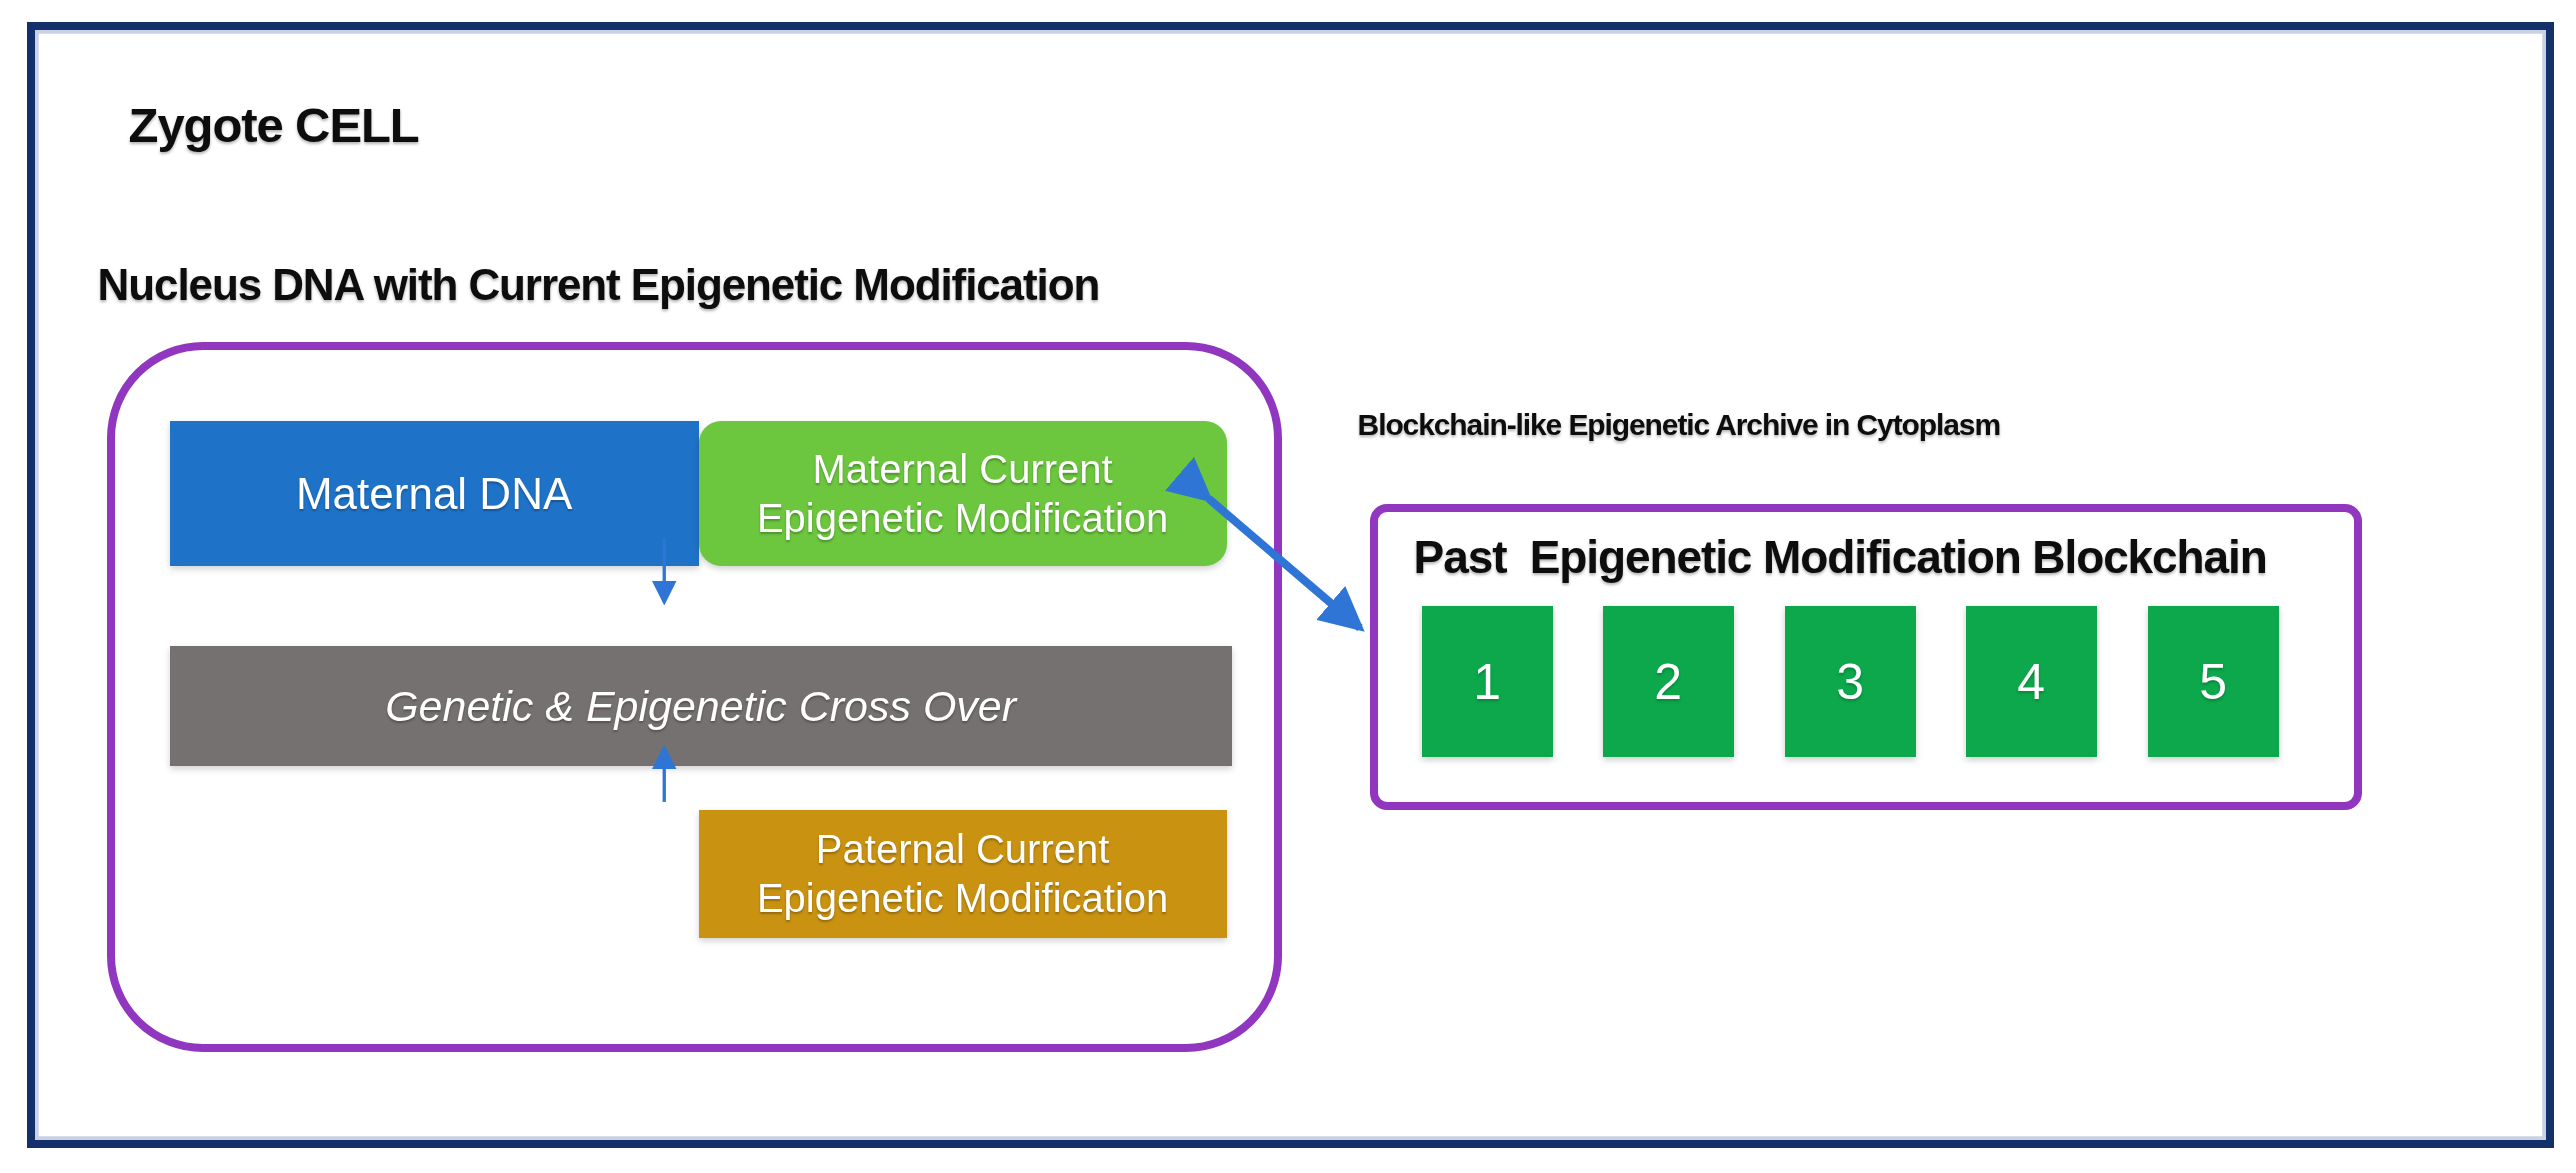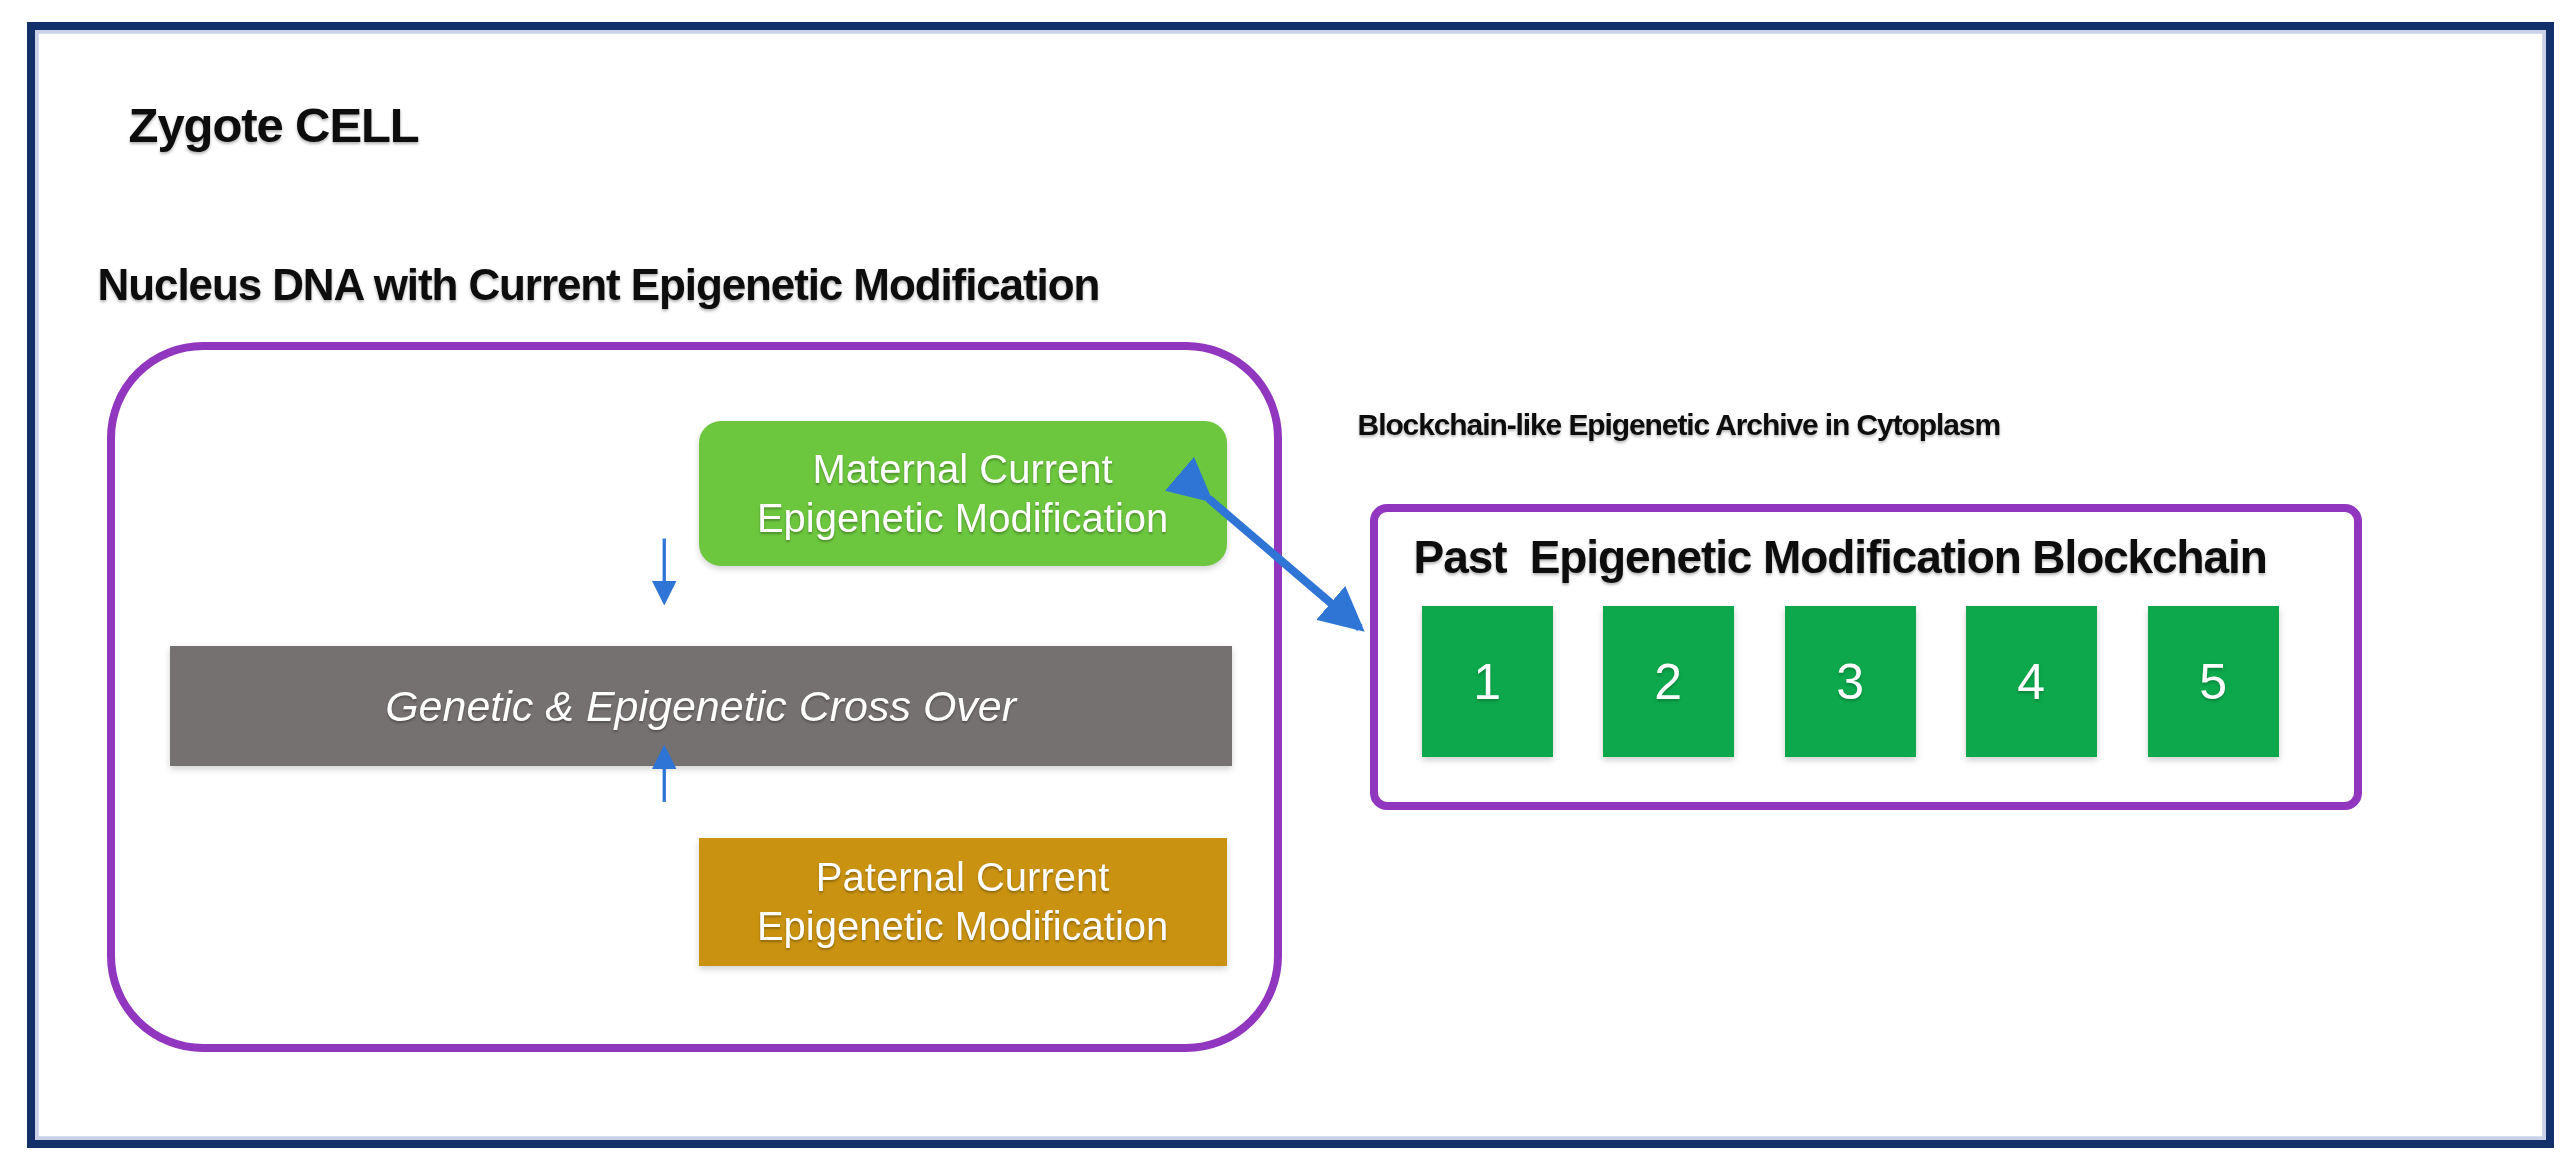--- a/index.html
+++ b/index.html
@@ -31,21 +31,21 @@
   .box{
     position:absolute;display:flex;align-items:center;justify-content:center;
     color:#ffffff;text-align:center;box-sizing:border-box;
     text-shadow:0 1.5px 2.2px rgba(0,0,0,0.28);
     box-shadow:0 3px 6.6px rgba(0,0,0,0.18);
   }
   .maternal-dna {left:135px;top:391px;width:529px;height:145px;background:var(--maternal-dna);font-size:44px;}
   .maternal-epi {left:664px;top:391px;width:528px;height:145px;background:var(--maternal-epi);font-size:40px;line-height:1.22;white-space:pre-line;border-radius:22px;}
   .crossover    {left:135px;top:616px;width:1062px;height:120px;background:var(--crossover);font-size:43px;font-style:italic;}
   .paternal-dna {left:135px;top:804px;width:529px;height:128px;background:var(--paternal-dna);font-size:44px;}
-  .paternal-epi {left:664px;top:808px;width:528px;height:128px;background:var(--paternal-epi);font-size:40px;line-height:1.22;white-space:pre-line;}
+  .paternal-epi {left:664px;top:780px;width:528px;height:128px;background:var(--paternal-epi);font-size:40px;line-height:1.22;white-space:pre-line;}
   
   .archive-subheading{
     position:absolute;left:36px;top:17.7px;font-size:46px;font-weight:700;color:#0d0d0d;
     letter-spacing:-1.1px;white-space:pre;text-shadow:0 2.2px 3px rgba(0,0,0,0.30);
   }
   .block{
     position:absolute;top:94px;width:131px;height:151px;background:var(--block);
     display:flex;align-items:center;justify-content:center;color:#ffffff;font-size:50px;
     text-shadow:0 1.5px 3px rgba(0,0,0,0.22);box-shadow:0 3px 6.6px rgba(0,0,0,0.20);
   }
@@ -59,20 +59,21 @@
 
 <div class="canvas">
   <div class="frame">
 
     <div class="heading title">Zygote CELL</div>
 
     <div class="heading nucleus-heading">Nucleus DNA with Current Epigenetic Modification</div>
 
     <div class="container nucleus-container"></div>
 
+    <div class="box maternal-dna">Maternal DNA</div>
     <div class="box maternal-epi">Maternal Current
 Epigenetic Modification</div>
     <div class="box crossover">Genetic &amp; Epigenetic Cross Over</div>
     <div class="box paternal-epi">Paternal Current
 Epigenetic Modification</div>
 
     <div class="heading archive-heading">Blockchain-like Epigenetic Archive in Cytoplasm</div>
 
     <div class="container archive-container">
       <div class="archive-subheading">Past  Epigenetic Modification Blockchain</div>

